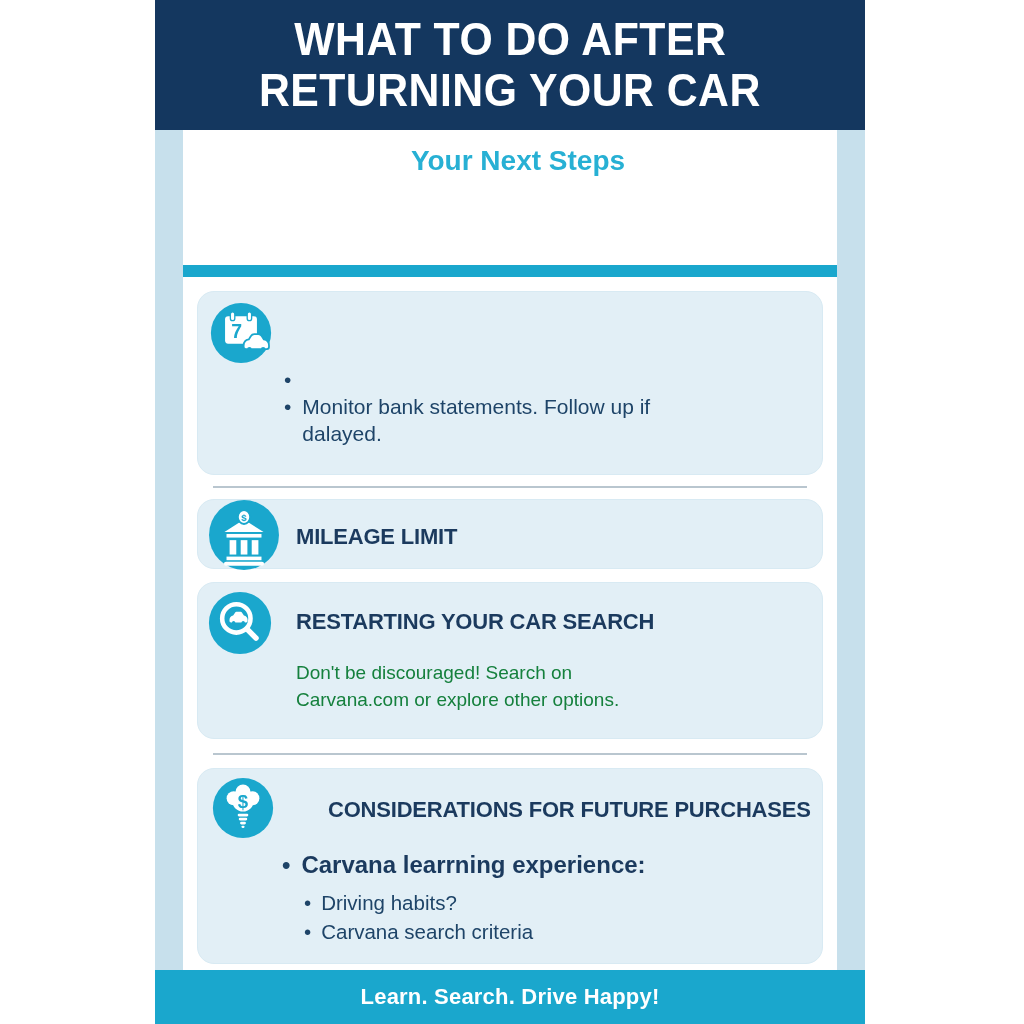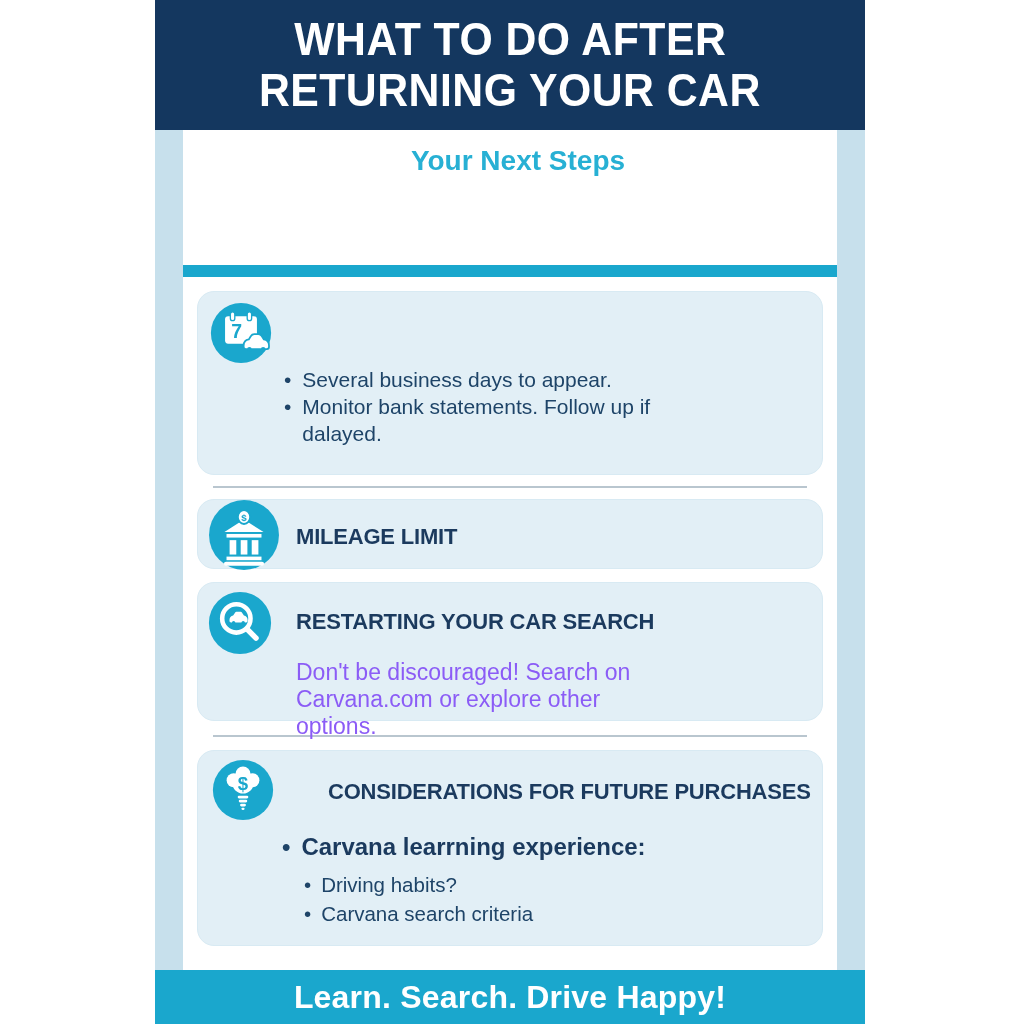--- a/index.html
+++ b/index.html
@@ -30,21 +30,21 @@
 
   .subtitle { margin-top:14px; text-align:center; color:#27b0d4; font-size:28px; font-weight:bold; line-height:33px;margin-left:16px; }
   .divider { margin-top:88px; height:12px; background:#1aa7cd; }
 
   .cards { margin:0 14px; }
   .card {
     position:relative; background:#e2eff6; border-radius:17px; border:1px solid #d8eaf3;
   }
   .card-1 { margin-top:14px; height:184px; }
   .card-2 { height:70px; }
-  .card-3 { margin-top:13px; height:139px; }
+  .card-3 { margin-top:13px; height:157px; }
   .card-4 { margin-top:13px; height:196px; }
   .sep { height:2px; background:#b9c6cf; margin:11px 16px; border:none; }
   .sep-2 { margin:14px 16px 0 16px; }
 
   .badge { position:absolute; }
   .badge svg { display:block; }
   .badge-1 { left:12px; top:10px; width:62px; height:62px; }
   .badge-2 { left:10px; top:-1px; width:72px; height:72px; }
   .badge-3 { left:10px; top:8px; width:64px; height:64px; }
   .badge-4 { left:14px; top:8px; width:62px; height:62px; }
@@ -52,31 +52,31 @@
   .card-heading {
     position:absolute; left:98px; color:#1b3a5e; font-weight:bold;
     font-size:22px; letter-spacing:-.2px; white-space:nowrap;
   }
   .h-1 { top:26px; } .h-2 { top:24px; } .h-3 { top:26px; } .h-4 { top:28px;margin-left:32px; }
 
   .bullet-list { position:absolute; left:86px; top:74px; width:398px; list-style:none; }
   .bullet-list li { display:flex; gap:11px; font-size:21px; line-height:27px; color:#1e4468; }
   .dot { color:#1e4468; }
 
-  .card-paragraph { position:absolute; left:98px; top:76px; width:382px; font-size:23px; line-height:27px; color:#8b5cf6; }
+  .card-paragraph { position:absolute; left:98px; top:76px; width:382px; font-size:19px; line-height:27px; color:#15803d; }
 
   .main-bullet { position:absolute; left:84px; top:82px; display:flex; gap:11px;
                  font-size:24px; font-weight:bold; color:#1b3a5e; }
   .sub-bullets { position:absolute; left:106px; top:120px; list-style:none; }
   .sub-bullets li { display:flex; gap:10px; font-size:20.5px; line-height:28.5px; color:#1e4468; }
 
   
   .footer {
     height:54px; background:#1aa7cd; color:#fff; display:flex; align-items:center; justify-content:center;
-    font-size:32px; font-weight:bold; letter-spacing:.2px;
+    font-size:22px; font-weight:bold; letter-spacing:.2px;
   }
 </style>
 </head>
 <body>
 
 <div class="page">
   <div class="poster">
 
     <div class="header">
       <div class="title-line">WHAT TO DO AFTER</div>
@@ -98,21 +98,20 @@
               <rect x="42" y="11" width="5" height="10" rx="2.5" fill="#fff" stroke="#1aa7cd" stroke-width="1.5"></rect>
               <text x="30" y="41" font-family="Liberation Sans, sans-serif" font-size="22" font-weight="bold" fill="#1aa7cd" text-anchor="middle">7</text>
               <path d="M38 49 c0-3.8 2.4-6.2 5.8-6.8 l2.4-3.8 c.9-1.5 2.2-2.2 3.8-2.2 h4.6 c1.6 0 2.9 .7 3.8 2.2 l2.4 3.8 c3.4 .6 5.8 3 5.8 6.8 v1.8 c0 1.4-1 2.3-2.4 2.3 h-23.8 c-1.4 0-2.4-.9-2.4-2.3 z" fill="#fff" stroke="#1aa7cd" stroke-width="2"></path>
               <circle cx="44.5" cy="53.5" r="2.6" fill="#1aa7cd"></circle>
               <circle cx="60" cy="53.5" r="2.6" fill="#1aa7cd"></circle>
             </svg>
           </span>
           <ul class="bullet-list">
             <li>
                 <span class="dot">•</span>
-                <span>Several business days to appear.</span>
               </li>
             <li>
                 <span class="dot">•</span>
                 <span>Monitor bank statements. Follow up if dalayed.</span>
               </li>
           </ul>
         </div>
 
         <hr class="sep">
 

